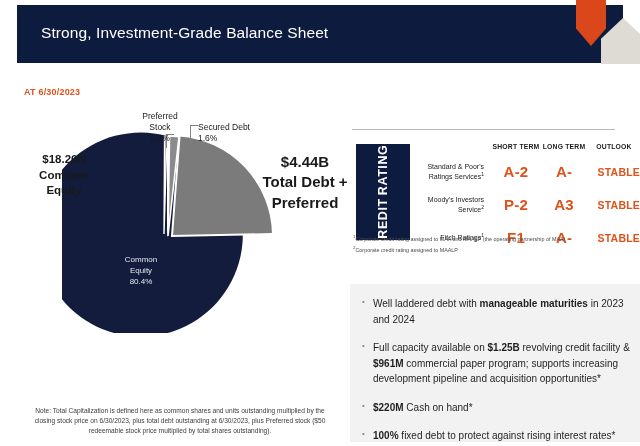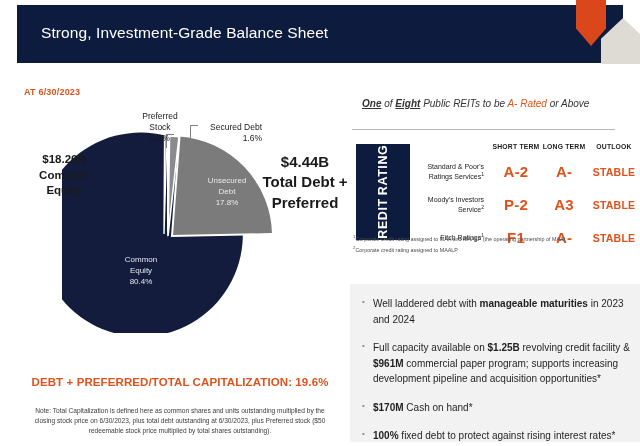--- a/index.html
+++ b/index.html
@@ -51,22 +51,22 @@
     position: absolute; left: 255px; top: 152px; width: 100px;
     text-align: center; font-size: 15px; font-weight: bold; color: #1a1a1a;
     line-height: 1.35;
   }
 
   .lbl-preferred {
     position: absolute; left: 133px; top: 111px; width: 54px;
     text-align: center; font-size: 8.5px; color: #1a1a1a; line-height: 1.3;
   }
   .lbl-secured {
-    position: absolute; left: 190px; top: 122px; width: 72px;
-    text-align: right; font-size: 8.5px; color: #1a1a1a; line-height: 1.3;
+    position: absolute; left: 198px; top: 122px; width: 72px;
+    text-align: left; font-size: 8.5px; color: #1a1a1a; line-height: 1.3;
   }
   .lbl-unsecured {
     position: absolute; left: 196px; top: 176px; width: 62px;
     text-align: center; font-size: 8px; color: #e9e9ec; line-height: 1.35;
   }
   .lbl-commoneq {
     position: absolute; left: 103px; top: 255px; width: 76px;
     text-align: center; font-size: 8px; color: #e4e6ee; line-height: 1.35;
   }
 
@@ -110,21 +110,21 @@
   }
 
   .rt { position: absolute; left: 62px; top: 0; width: 226px; }
   .rt-row { display: flex; align-items: center; }
   .rt-head { height: 17px; }
   .rt-head .c { font-size: 6.8px; font-weight: bold; color: #1a1a1a; text-align: center; letter-spacing: .2px; }
   .rt-body-row { height: 33px; }
   .c-agency { width: 78px; text-align: right; padding-right: 8px; font-size: 7px; color: #1a1a1a; line-height: 1.3; }
   .c-short { width: 48px; text-align: center; }
   .c-long  { width: 48px; text-align: center; }
-  .c-out   { width: 52px; text-align: center; }
+  .c-out   { width: 52px; text-align: right; }
   .val-big { font-size: 15px; font-weight: bold; color: #e0521b; letter-spacing: .2px; }
   .val-out { font-size: 10.5px; font-weight: bold; color: #e0521b; letter-spacing: .2px; }
   .c-agency sup { font-size: 5px; }
 
   .footnotes { position: absolute; left: 353px; top: 233px; width: 280px; }
   .footnotes div { font-size: 5.4px; color: #4a4a4a; line-height: 1.75; white-space: nowrap; }
   .footnotes sup { font-size: 4.4px; }
 
   .bullet-panel {
     position: absolute; left: 350px; top: 284px; width: 290px; height: 158px;
@@ -172,33 +172,26 @@
 Equity</div>
   <div class="callout-total" style="white-space:pre-line">$4.44B
 Total Debt +
 Preferred</div>
 
   <div class="lbl-preferred" style="white-space:pre-line">Preferred
 Stock
 0.2%</div>
   <div class="lbl-secured" style="white-space:pre-line">Secured Debt
 1.6%</div>
-  <div class="lbl-unsecured" style="white-space:pre-line">Unsecured
-Debt
-17.8%</div>
   <div class="lbl-commoneq" style="white-space:pre-line">Common
 Equity
 80.4%</div>
 
-  <div class="banner-ratio">DEBT + PREFERRED/TOTAL CAPITALIZATION: 19.6%</div>
   <div class="note">Note: Total Capitalization is defined here as common shares and units outstanding multiplied by the closing stock price on 6/30/2023, plus total debt outstanding at 6/30/2023, plus Preferred stock ($50 redeemable stock price multiplied by total shares outstanding).</div>
 
-  <div class="headline">
-    <b>One</b><span> of </span><b>Eight</b><span> Public REITs to be </span><span class="orange">A- Rated</span><span> or Above</span>
-  </div>
   <div class="rule"></div>
 
   <div class="ratings-panel">
     <div class="ratings-badge">
       <div class="badge-inner">
         <span>CREDIT</span>
         <span>RATINGS</span>
       </div>
     </div>
 
@@ -246,21 +239,21 @@
         <div class="txt"><span>Well laddered debt with </span><b>manageable maturities</b><span> in 2023 and 2024</span></div>
       </div>
 
       <div class="bullet">
         <div class="dot">•</div>
         <div class="txt"><span>Full capacity available on </span><b>$1.25B</b><span> revolving credit facility &amp; </span><b>$961M</b><span> commercial paper program; supports increasing development pipeline and acquisition opportunities*</span></div>
       </div>
 
       <div class="bullet">
         <div class="dot">•</div>
-        <div class="txt"><span></span><b>$170M</b><span> Cash on hand*</span></div>
+        <div class="txt"><span></span><b>$220M</b><span> Cash on hand*</span></div>
       </div>
 
       <div class="bullet">
         <div class="dot">•</div>
         <div class="txt"><span></span><b>100%</b><span> fixed debt to protect against rising interest rates*</span></div>
       </div>
 
     </div>
   </div>
 

